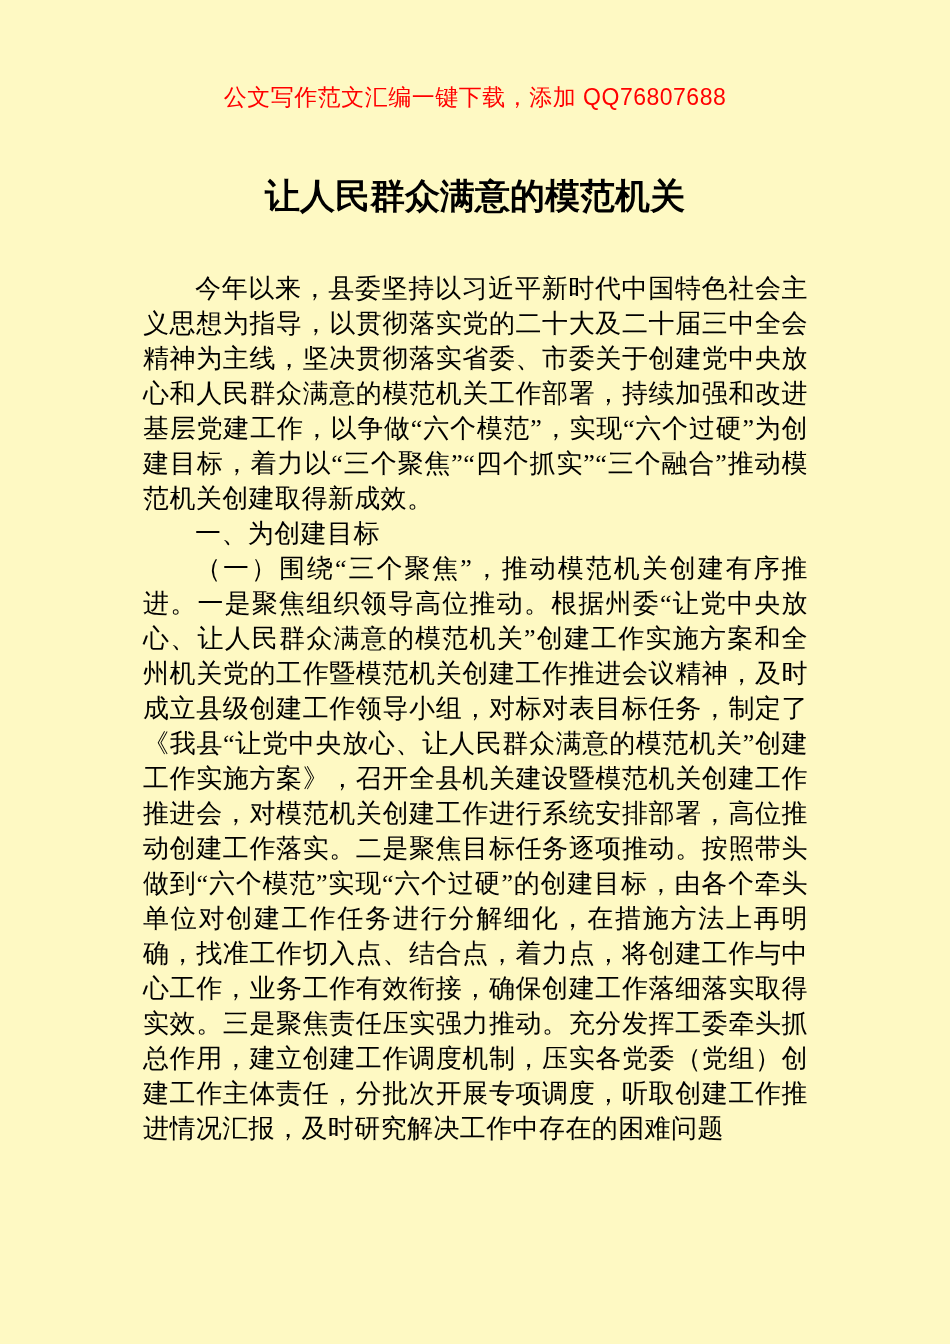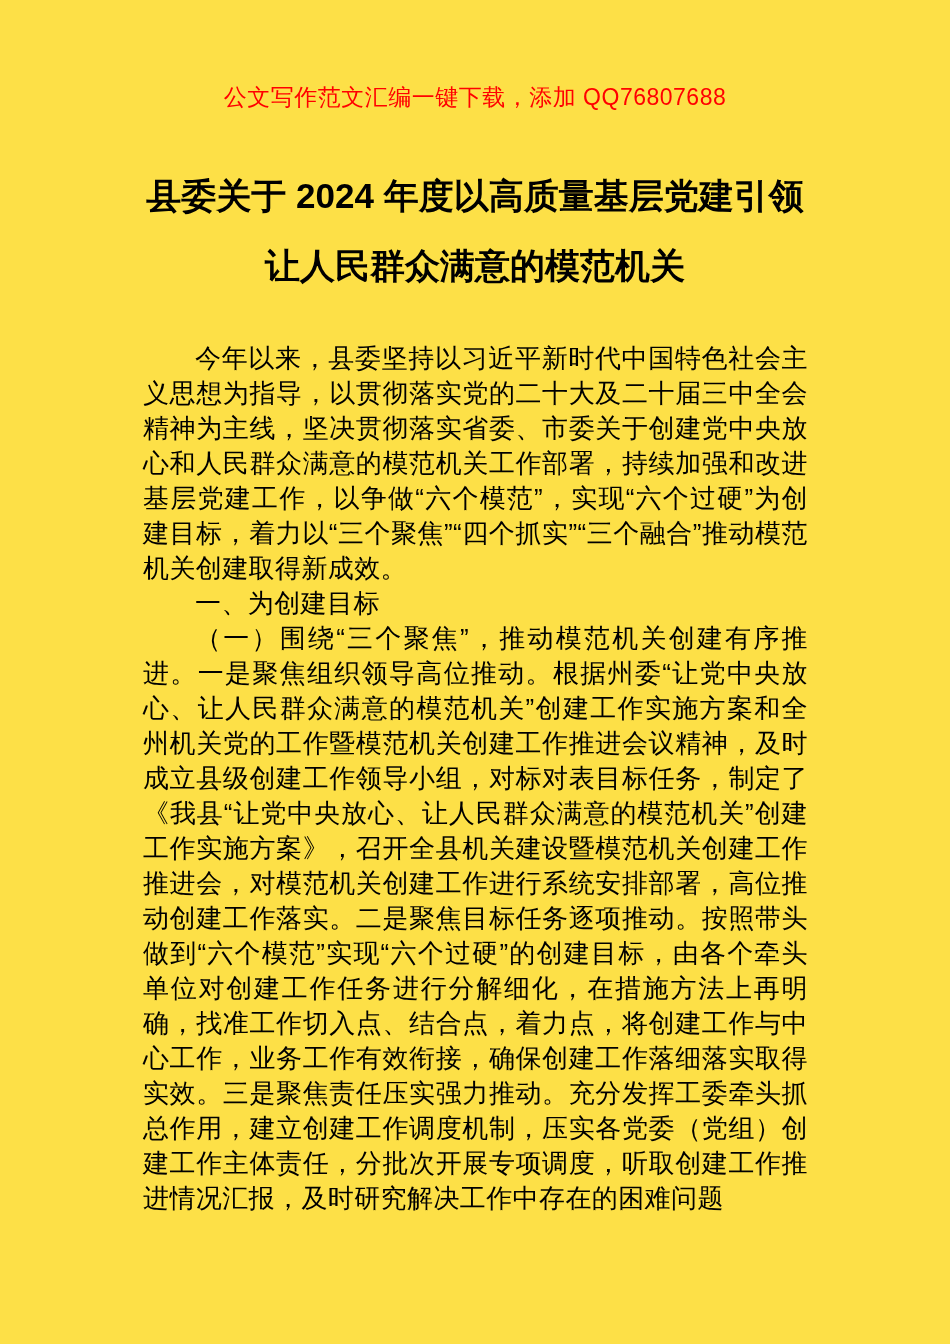--- a/index.html
+++ b/index.html
@@ -4,21 +4,21 @@
 <style>
   html, body {
     margin: 0;
     padding: 0;
     background: #ffffff;
   }
   .page {
     position: relative;
     width: 950px;
     height: 1344px;
-    background: #fde047;
+    background: #fef9c3;
     overflow: hidden;
     font-family: "Liberation Sans", "DejaVu Sans", sans-serif;
     color: #000000;
   }
   .qq-banner {
     margin-top: 86px;
     text-align: center;
     font-size: 23px;
     line-height: 23px;
     color: #ff0000;
@@ -38,31 +38,31 @@
   }
   .doc-body p {
     margin: 0;
     padding: 0;
     font-size: 26px;
     line-height: 35px;
     letter-spacing: 0.4px;
     text-align: justify;
     text-indent: 2em;
     word-break: normal;
+    font-family: Liberation Serif, serif;
   }
 </style>
 </head>
 <body>
 
 <div class="page">
 
   <div class="qq-banner">公文写作范文汇编一键下载，添加 QQ76807688</div>
 
   <div class="doc-title">
-    <div>县委关于 2024 年度以高质量基层党建引领</div>
     <div>让人民群众满意的模范机关</div>
   </div>
 
   <div class="doc-body">
     <p>今年以来，县委坚持以习近平新时代中国特色社会主义思想为指导，以贯彻落实党的二十大及二十届三中全会精神为主线，坚决贯彻落实省委、市委关于创建党中央放心和人民群众满意的模范机关工作部署，持续加强和改进基层党建工作，以争做“六个模范”，实现“六个过硬”为创建目标，着力以“三个聚焦”“四个抓实”“三个融合”推动模范机关创建取得新成效。</p>
     <p>一、为创建目标</p>
     <p>（一）围绕“三个聚焦”，推动模范机关创建有序推进。一是聚焦组织领导高位推动。根据州委“让党中央放心、让人民群众满意的模范机关”创建工作实施方案和全州机关党的工作暨模范机关创建工作推进会议精神，及时成立县级创建工作领导小组，对标对表目标任务，制定了《我县“让党中央放心、让人民群众满意的模范机关”创建工作实施方案》，召开全县机关建设暨模范机关创建工作推进会，对模范机关创建工作进行系统安排部署，高位推动创建工作落实。二是聚焦目标任务逐项推动。按照带头做到“六个模范”实现“六个过硬”的创建目标，由各个牵头单位对创建工作任务进行分解细化，在措施方法上再明确，找准工作切入点、结合点，着力点，将创建工作与中心工作，业务工作有效衔接，确保创建工作落细落实取得实效。三是聚焦责任压实强力推动。充分发挥工委牵头抓总作用，建立创建工作调度机制，压实各党委（党组）创建工作主体责任，分批次开展专项调度，听取创建工作推进情况汇报，及时研究解决工作中存在的困难问题</p>
   </div>
 
 </div>

